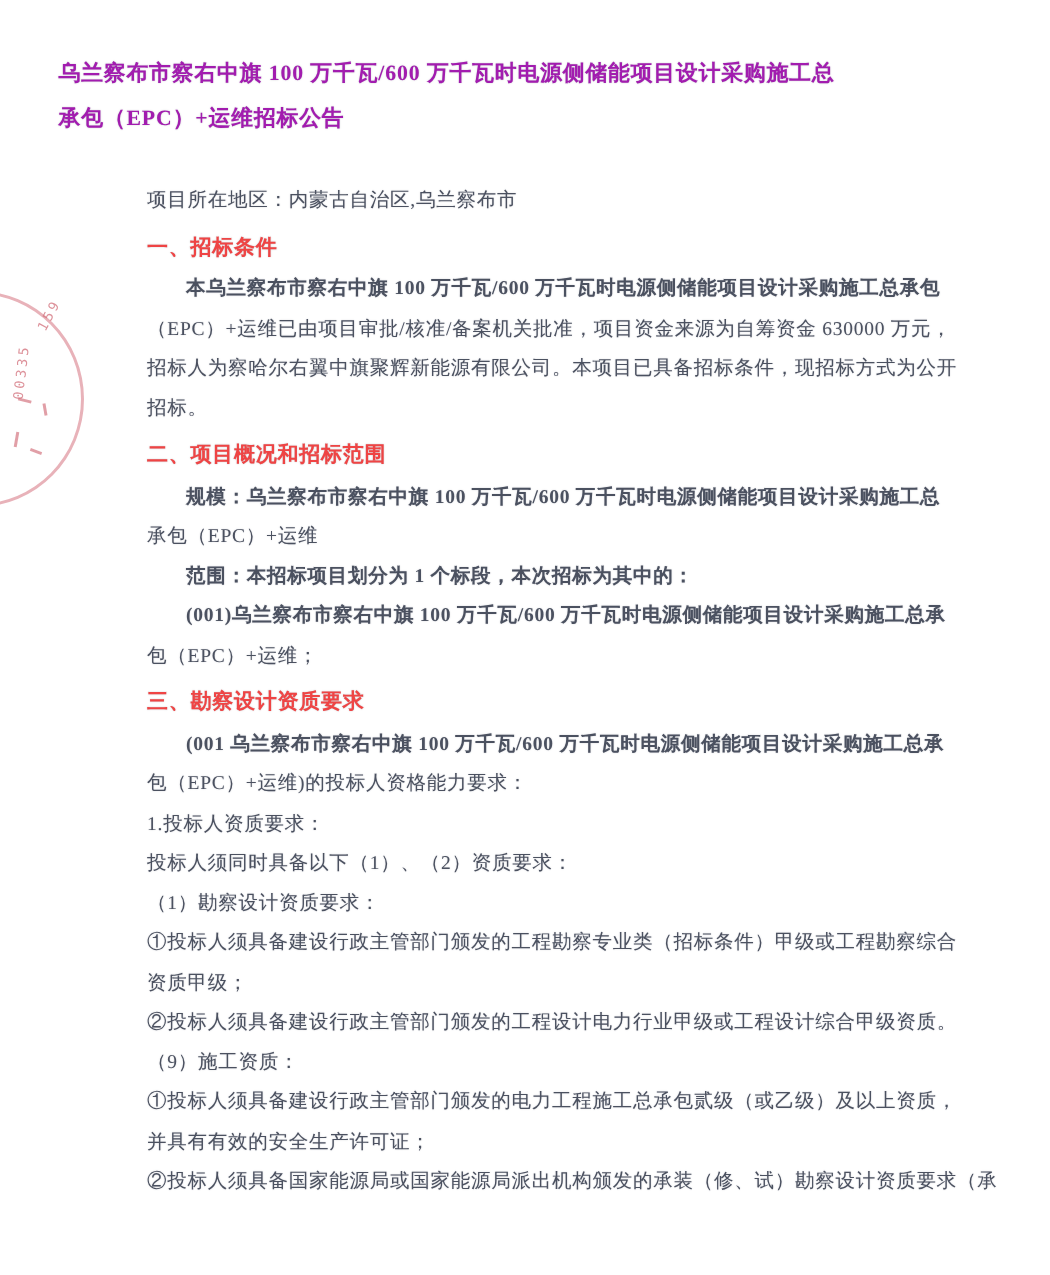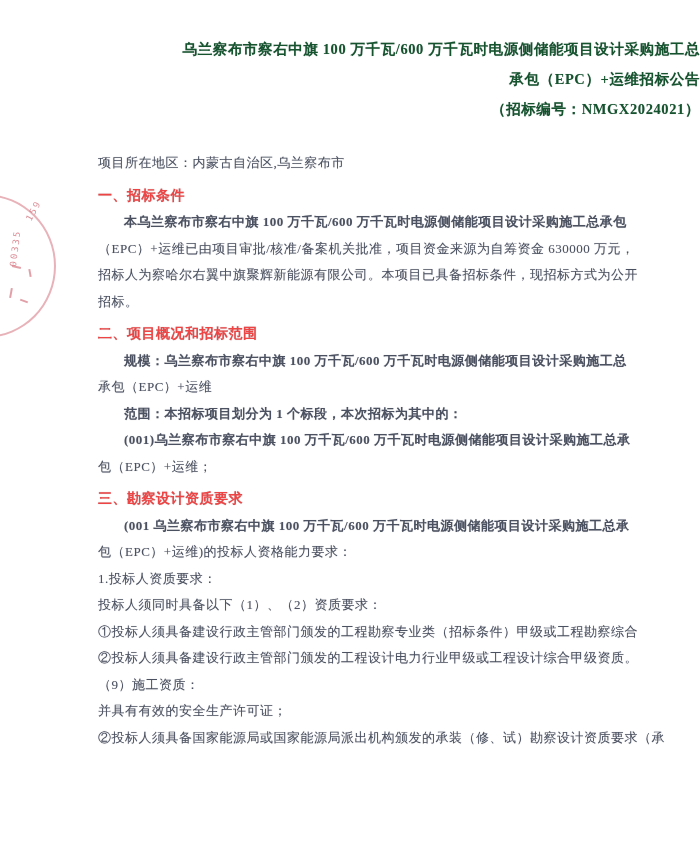--- a/index.html
+++ b/index.html
@@ -6,23 +6,24 @@
   .doc{
     position:relative;
     width:700px;height:850px;
     background:#ffffff;
     overflow:hidden;
     font-family:"Liberation Serif","DejaVu Serif",serif;
     color:#4b5160;
   }
   .titles{
     padding-top:34px;
-    text-align:right;
+    text-align:left;
     font-weight:bold;
-    color:#14532d;
+    color:#a21caf;
+    padding-left:39px;
   }
   .title-line{
     line-height:30px;
     font-size:14.5px;
     letter-spacing:0.6px;
     text-shadow:0 0 1px rgba(67,74,89,0.35);
   }
   .body-area{
     margin-top:26px;
     padding:0 108px 0 98px;
@@ -91,41 +92,43 @@
       </div>
     <span class="stamp-mark m1"></span>
     <span class="stamp-mark m2"></span>
     <span class="stamp-mark m3"></span>
     <span class="stamp-mark m4"></span>
   </div>
 
   <div class="titles">
     <div class="title-line">乌兰察布市察右中旗 100 万千瓦/600 万千瓦时电源侧储能项目设计采购施工总</div>
     <div class="title-line">承包（EPC）+运维招标公告</div>
-    <div class="title-line">（招标编号：NMGX2024021）</div>
   </div>
 
   <div class="body-area">
       <div class="line">项目所在地区：内蒙古自治区,乌兰察布市</div>
       <div class="line heading">一、招标条件</div>
       <div class="line indent">本乌兰察布市察右中旗 100 万千瓦/600 万千瓦时电源侧储能项目设计采购施工总承包</div>
       <div class="line">（EPC）+运维已由项目审批/核准/备案机关批准，项目资金来源为自筹资金 630000 万元，</div>
       <div class="line">招标人为察哈尔右翼中旗聚辉新能源有限公司。本项目已具备招标条件，现招标方式为公开</div>
       <div class="line">招标。</div>
       <div class="line heading">二、项目概况和招标范围</div>
       <div class="line indent">规模：乌兰察布市察右中旗 100 万千瓦/600 万千瓦时电源侧储能项目设计采购施工总</div>
       <div class="line">承包（EPC）+运维</div>
       <div class="line indent">范围：本招标项目划分为 1 个标段，本次招标为其中的：</div>
       <div class="line indent">(001)乌兰察布市察右中旗 100 万千瓦/600 万千瓦时电源侧储能项目设计采购施工总承</div>
       <div class="line">包（EPC）+运维；</div>
       <div class="line heading">三、勘察设计资质要求</div>
       <div class="line indent">(001 乌兰察布市察右中旗 100 万千瓦/600 万千瓦时电源侧储能项目设计采购施工总承</div>
       <div class="line">包（EPC）+运维)的投标人资格能力要求：</div>
       <div class="line">1.投标人资质要求：</div>
       <div class="line">投标人须同时具备以下（1）、（2）资质要求：</div>
+      <div class="line">（1）勘察设计资质要求：</div>
       <div class="line">①投标人须具备建设行政主管部门颁发的工程勘察专业类（招标条件）甲级或工程勘察综合</div>
+      <div class="line">资质甲级；</div>
       <div class="line">②投标人须具备建设行政主管部门颁发的工程设计电力行业甲级或工程设计综合甲级资质。</div>
       <div class="line">（9）施工资质：</div>
+      <div class="line">①投标人须具备建设行政主管部门颁发的电力工程施工总承包贰级（或乙级）及以上资质，</div>
       <div class="line">并具有有效的安全生产许可证；</div>
       <div class="line">②投标人须具备国家能源局或国家能源局派出机构颁发的承装（修、试）勘察设计资质要求（承</div>
     </div>
 
 </div>
 
 </body></html>

